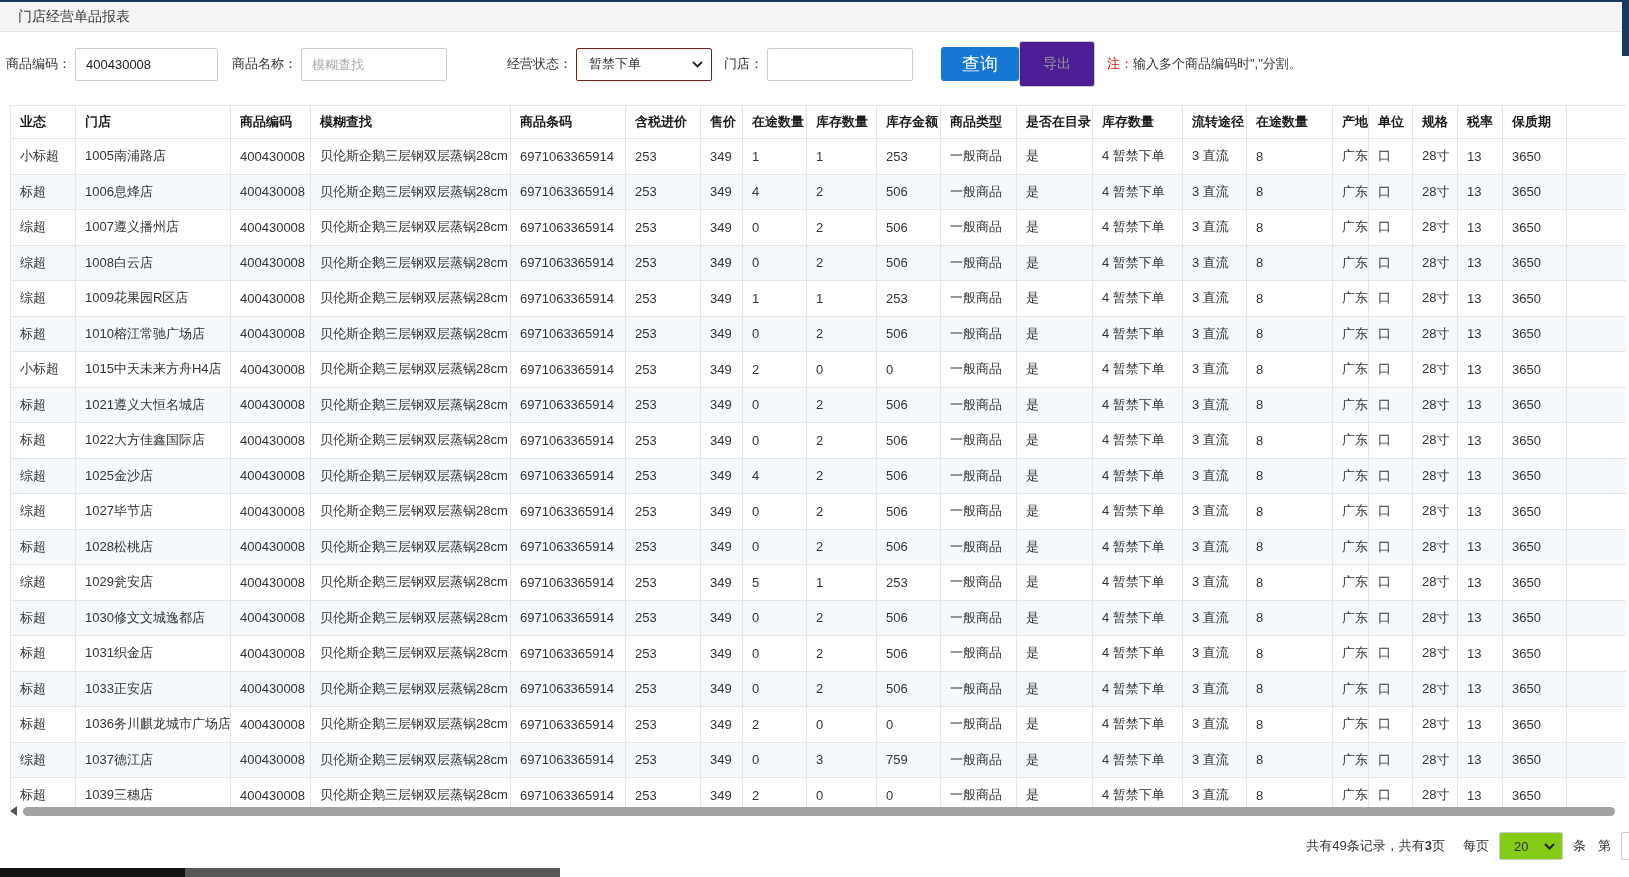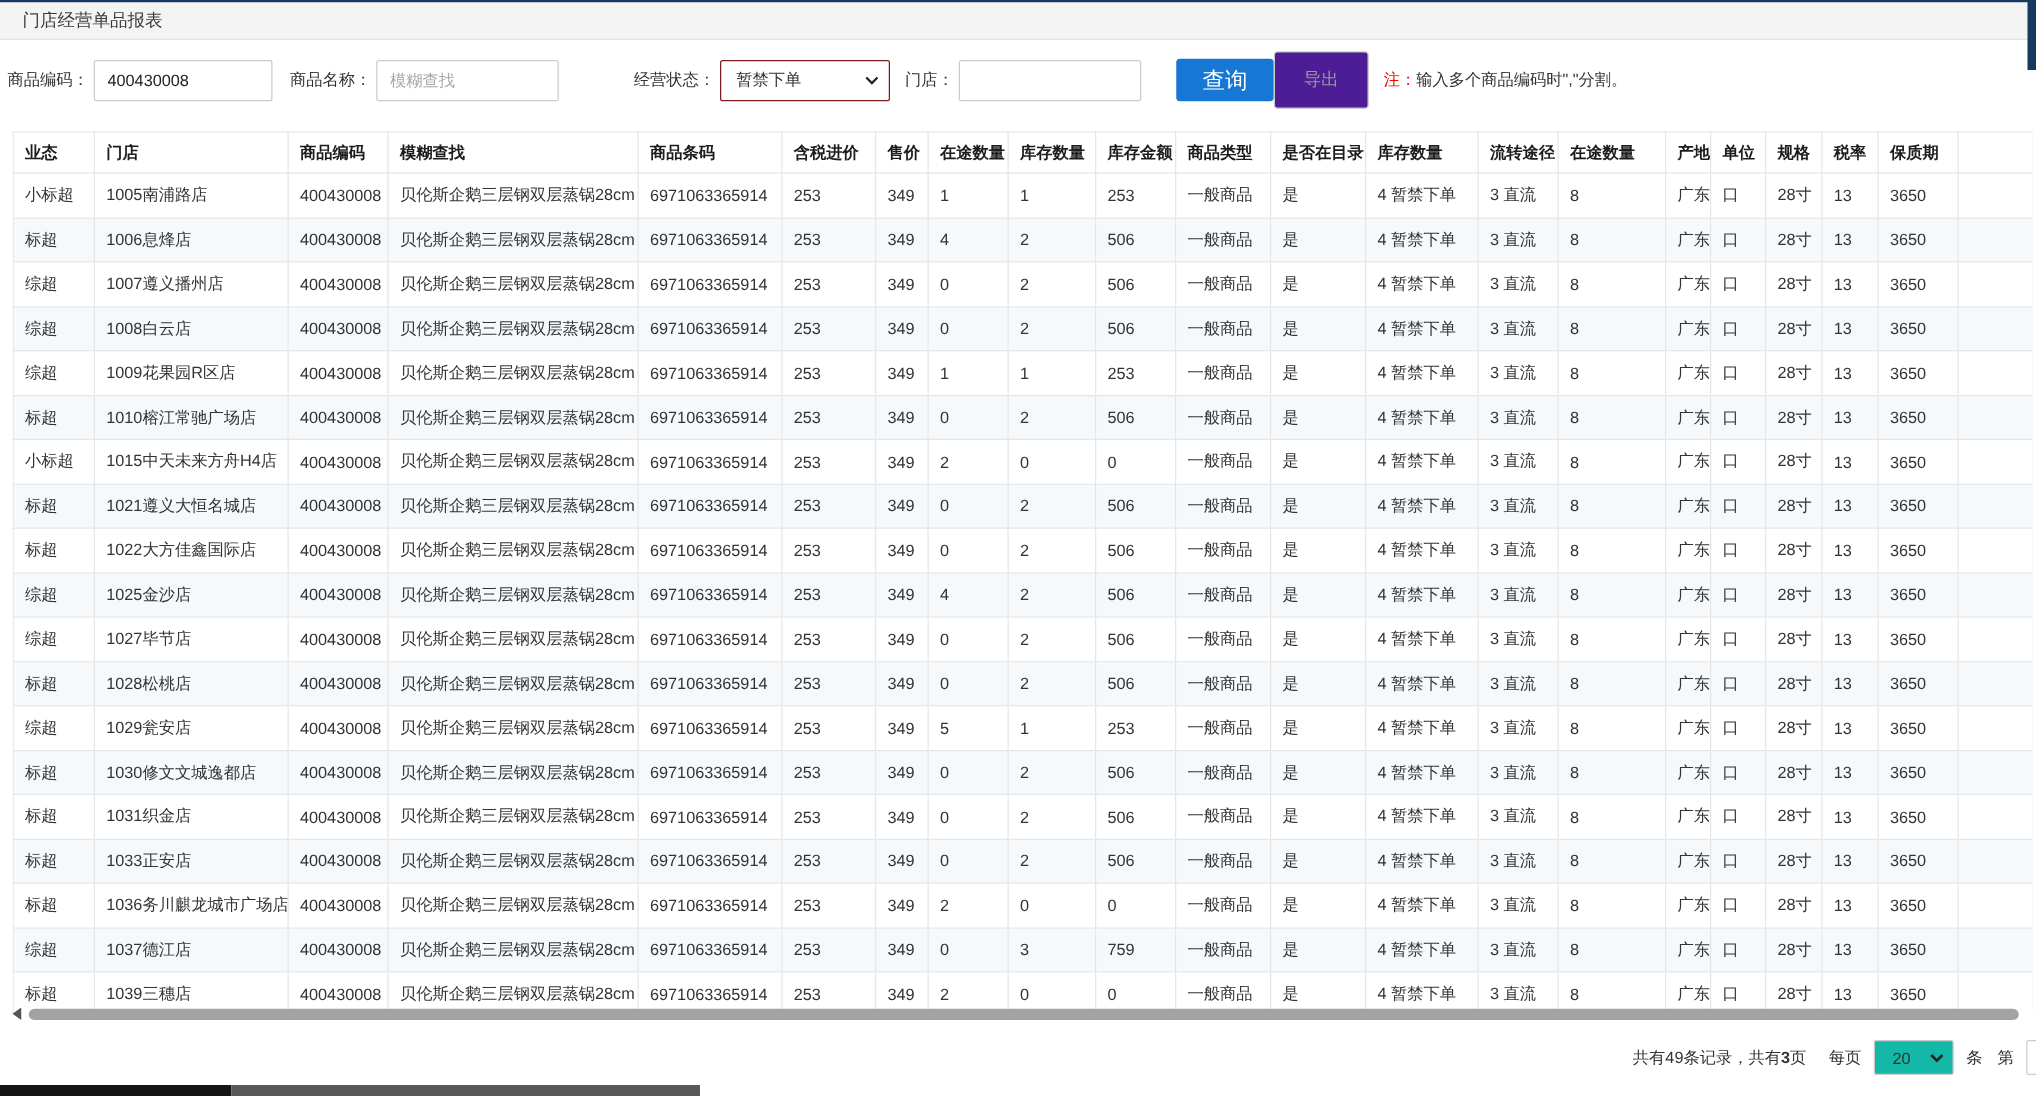--- a/index.html
+++ b/index.html
@@ -37,21 +37,21 @@
   tbody tr:nth-child(even) { background:#f5f9fc; }
   .hscroll { position:absolute; top:805px; left:10px; width:1612px; height:12px; display:flex; align-items:center; }
   .hscroll .arrow { width:0; height:0; border-top:5px solid transparent; border-bottom:5px solid transparent;
     border-right:7px solid #555; margin-right:6px; }
   .hscroll .thumb { height:9px; background:#a3a3a3; border-radius:5px; width:1592px; }
   .pager { position:absolute; top:832px; right:-34px; height:28px; display:flex; align-items:center;
     font-size:13px; color:#333; white-space:nowrap; }
   .pager b { font-weight:bold; }
   .pager .gap { display:inline-block; width:18px; }
   .pgsel { width:64px; height:28px; border:1px solid #ccc; border-radius:2px; display:inline-flex;
-    align-items:center; justify-content:space-between; padding:0 7px 0 14px; margin:0 10px; background:#14b8a6; }
+    align-items:center; justify-content:space-between; padding:0 7px 0 14px; margin:0 10px; background:#84cc16; }
   .pginput { width:42px; height:28px; border:1px solid #ccc; border-radius:2px; margin-left:10px; }
   .bottombar { position:absolute; bottom:0; left:0; width:1629px; height:9px; background:#fff; }
   .bottombar .seg-black { position:absolute; left:0; top:0; width:185px; height:9px; background:#141414; }
   .bottombar .seg-gray { position:absolute; left:185px; top:0; width:375px; height:9px; background:#58585a; }
 </style>
 </head>
 <body>
 
 <div class="topline"></div>
 <div class="right-strip"></div>

